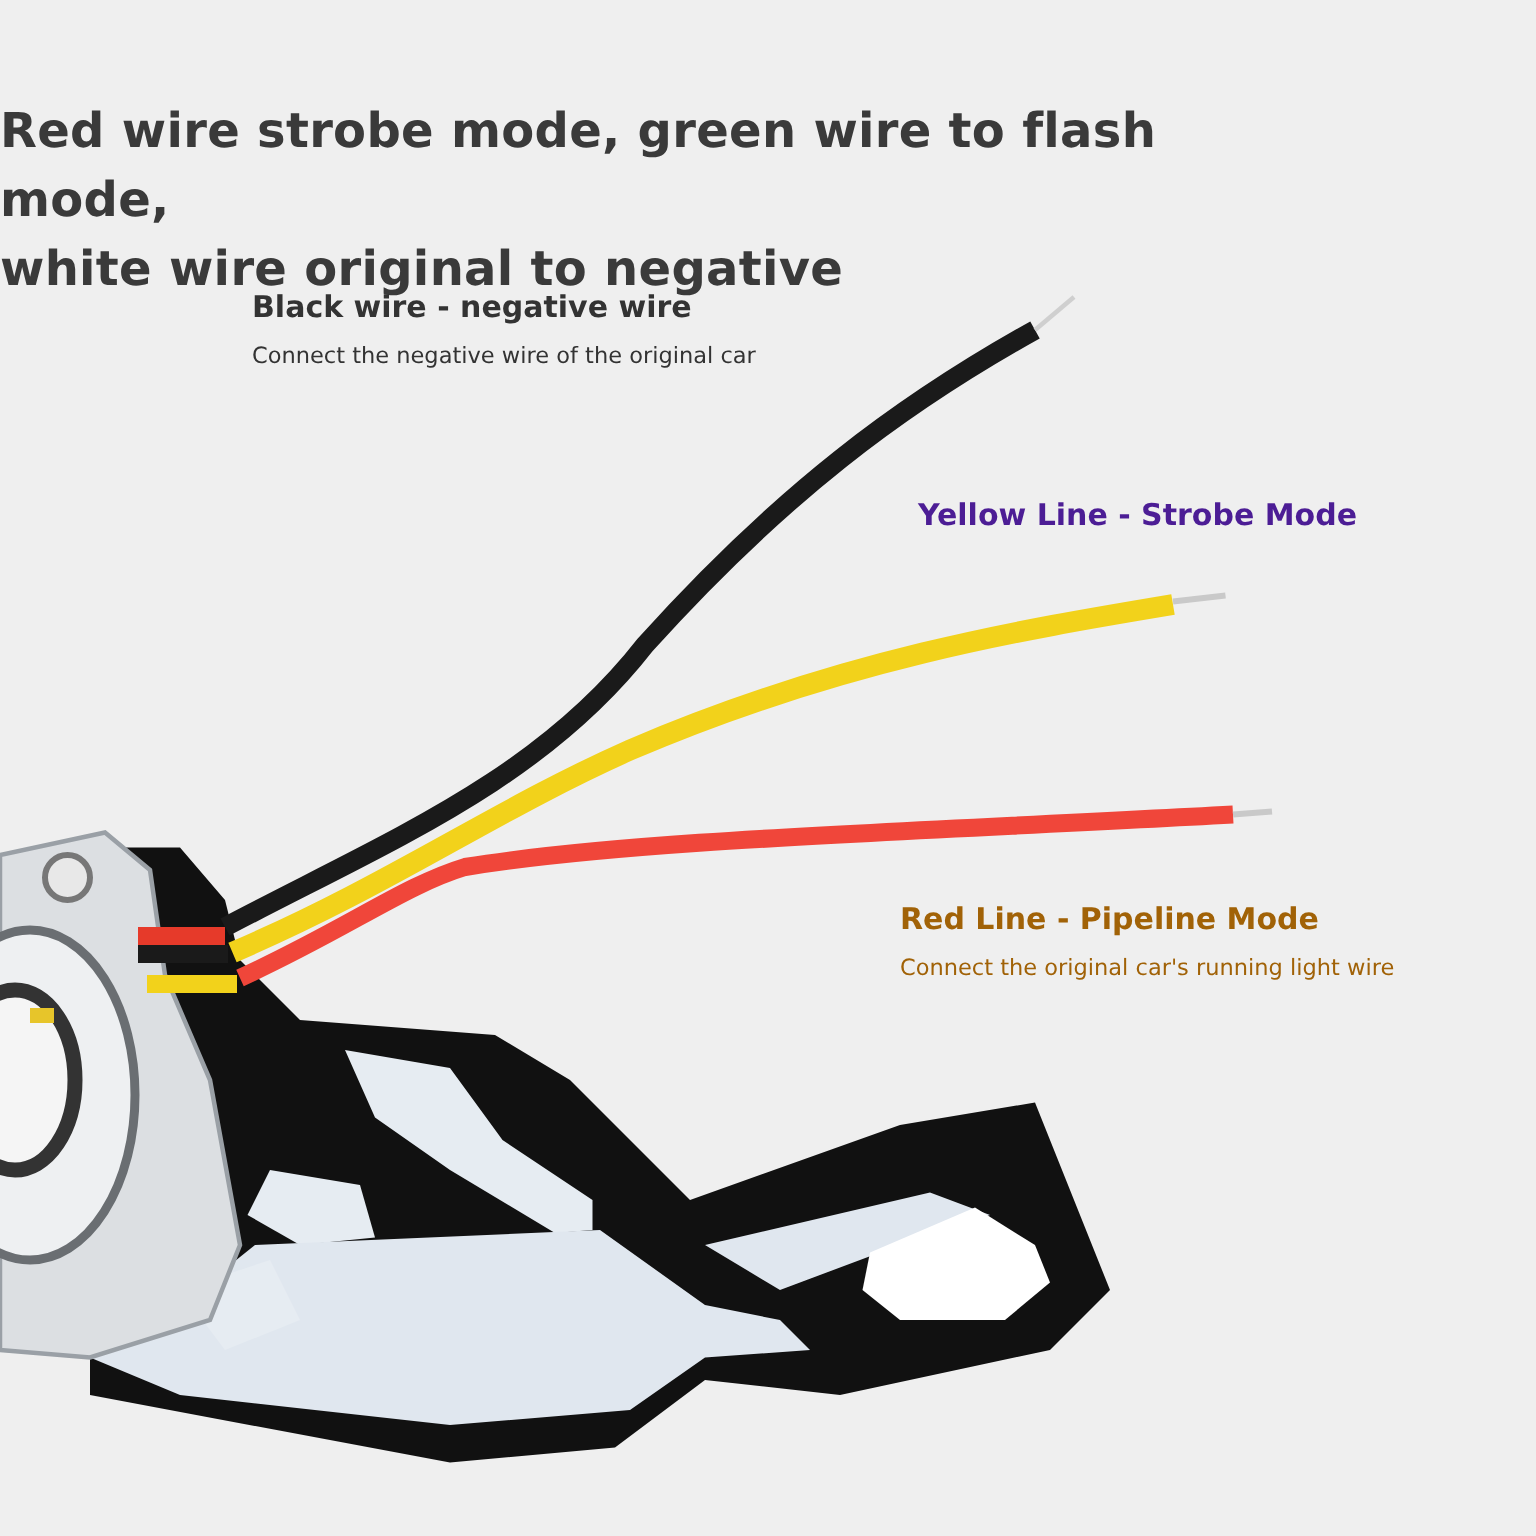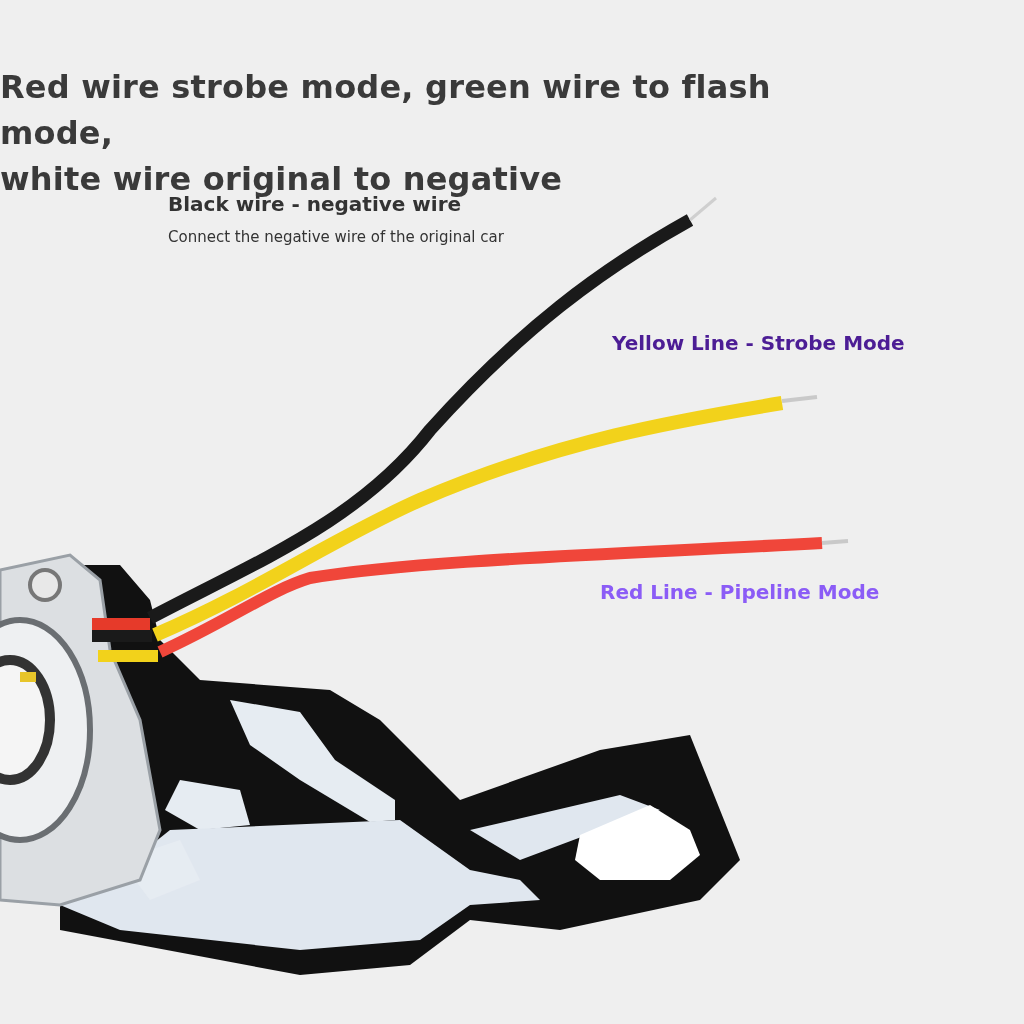--- a/index.html
+++ b/index.html
@@ -13,21 +13,21 @@
     position:absolute; left:0; top:64px; width:820px;
     color:#3a3a3a;
     font-weight:bold; font-size:32px; line-height:46px;
     letter-spacing:0.2px;
   }
   .label { position:absolute; }
   .label .t { font-weight:bold; font-size:20px; line-height:30px; white-space:nowrap; }
   .label .s { font-size:15px; line-height:20px; margin-top:8px; white-space:nowrap; }
   #lbl-black { left:168px; top:189px; color:#333333; }
   #lbl-yellow { left:600px; top:328px; color:#4c1d95;margin-left:12px; }
-  #lbl-red { left:600px; top:577px; color:#8b5cf6; }
+  #lbl-red { left:600px; top:597px; color:#a16207; }
   svg.art { position:absolute; left:0; top:0; }
 </style>
 </head>
 <body>
 
 <svg class="art" width="1024" height="1024" viewBox="0 0 1024 1024">
 
   <g>
     <path d="M60 565 L120 565 L150 600 L160 640 L200 680 L330 690 L380 720 L460 800 L600 750 L690 735 L740 860 L700 900 L560 930 L470 920 L410 965 L300 975 L60 930 Z" fill="#111"></path>
 
@@ -78,13 +78,14 @@
   <div class="t">Black wire - negative wire</div>
   <div class="s">Connect the negative wire of the original car</div>
 </div>
 
 <div class="label" id="lbl-yellow">
   <div class="t">Yellow Line - Strobe Mode</div>
 </div>
 
 <div class="label" id="lbl-red">
   <div class="t">Red Line - Pipeline Mode</div>
+  <div class="s">Connect the original car's running light wire</div>
 </div>
 
 </body></html>

